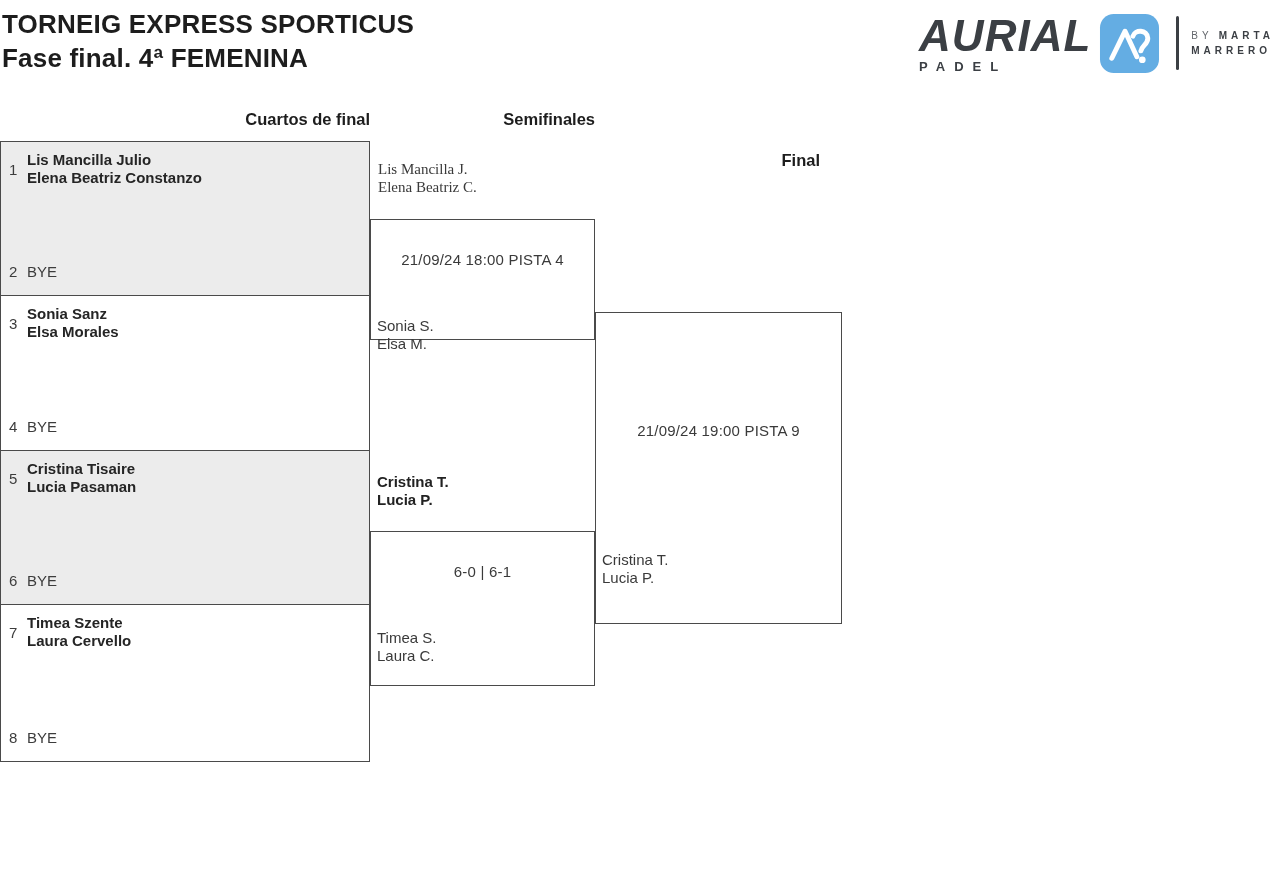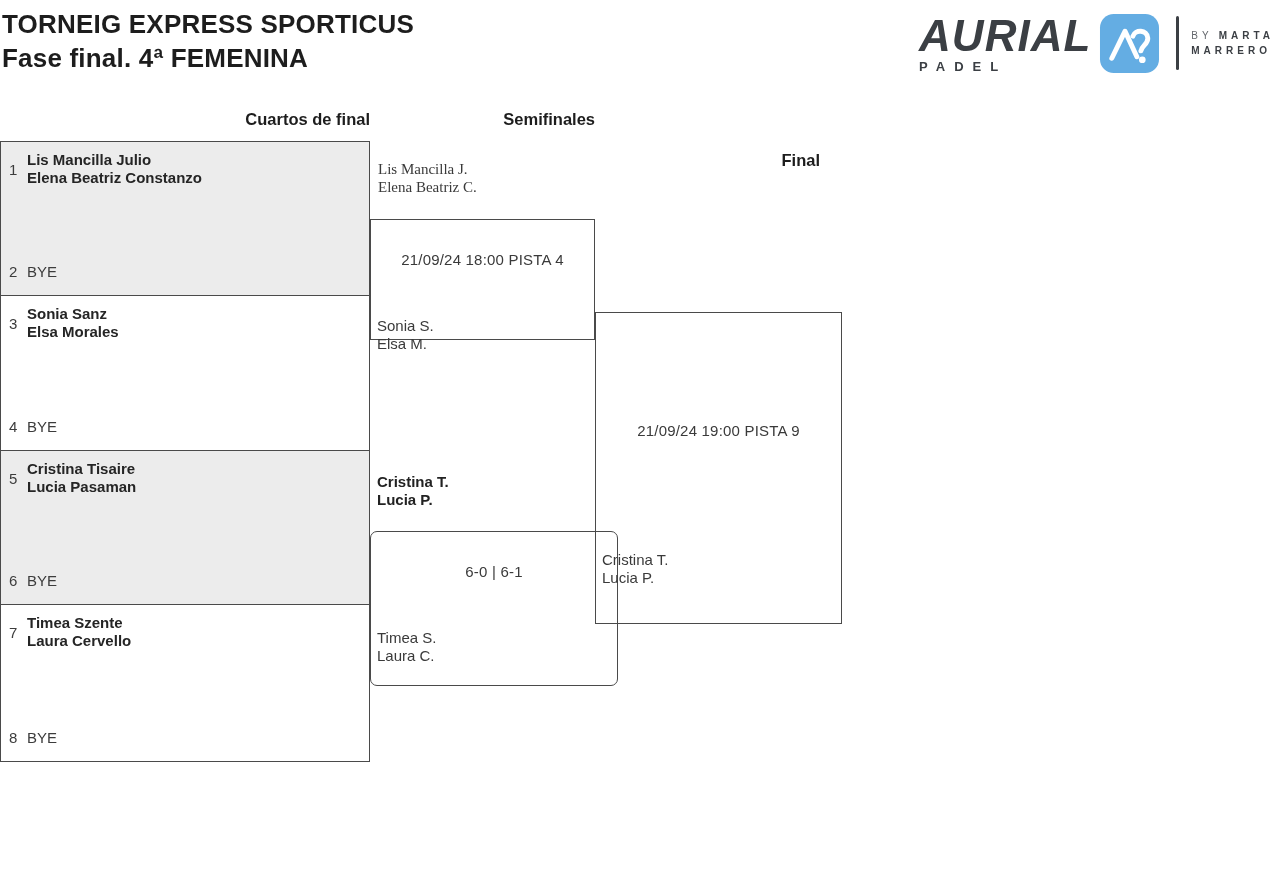--- a/index.html
+++ b/index.html
@@ -69,21 +69,21 @@
   .slot-bottom{bottom:15px;}
   .seed{font-size:15px;color:#3C3C3C;min-width:13px;margin-right:5px;}
   .team-names{font-size:15px;font-weight:700;line-height:18px;color:#252525;}
   .bye{font-size:15px;font-weight:400;color:#3C3C3C;}
 
   
   .match{
     position:absolute;border:1px solid var(--border);background:transparent;
   }
   .m-sf1{left:370px;top:219px;width:225px;height:121px;}
-  .m-sf2{left:370px;top:531px;width:248px;height:155px;border-radius:7px;}
+  .m-sf2{left:370px;top:531px;width:225px;height:155px;}
   .m-final{left:595px;top:296px;width:247px;height:312px;margin-top:16px;}
   .match-info{
     position:absolute;left:0;right:0;text-align:center;
     font-size:15px;color:#3A3A3A;letter-spacing:.2px;
   }
   .m-sf1 .match-info,.m-sf2 .match-info{top:31px;}
   .m-final .match-info{top:109px;}
 
   
   .team-label{

